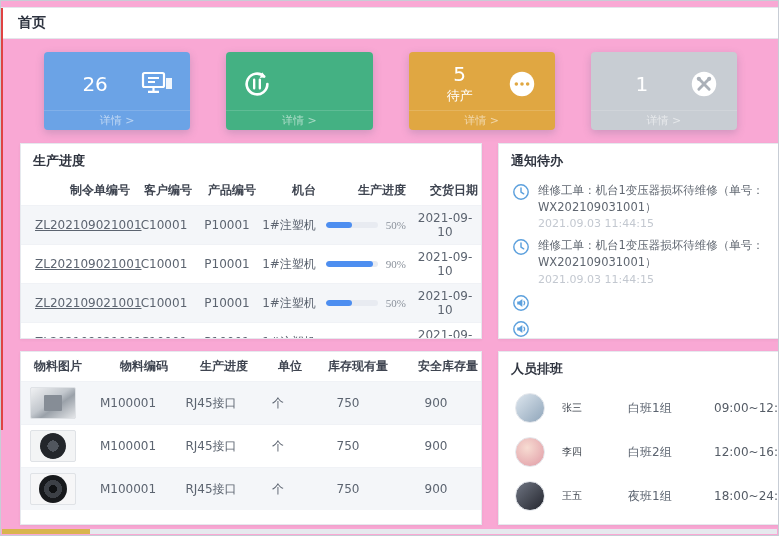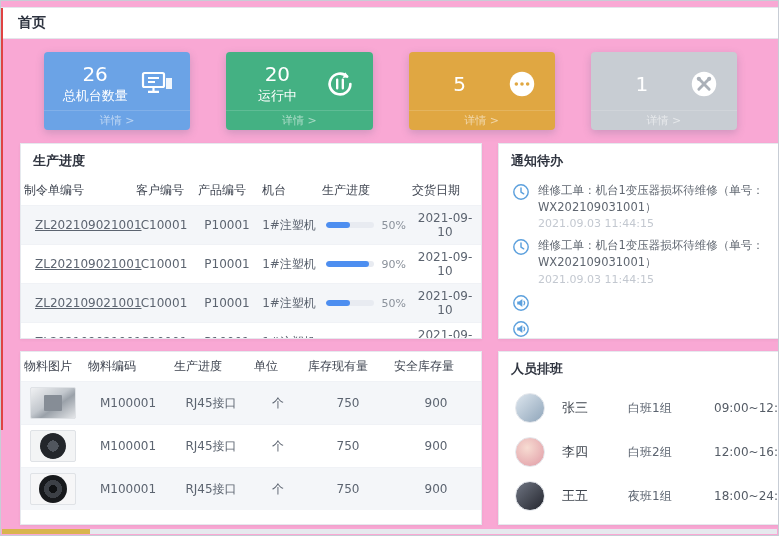--- a/index.html
+++ b/index.html
@@ -63,28 +63,28 @@
     background: #fff;
     border: 1px solid #e6e9ee;
     box-shadow: 0 1px 3px rgba(0,0,0,0.05);
     overflow: hidden;
   }
   .panel-title { font-size: 13px; font-weight: bold; color: #303540; padding: 8px 12px 6px; }
   .panel-production, .panel-notice { height: 196px; }
   .panel-inventory, .panel-schedule { height: 174px; }
 
   table.grid { width: 100%; border-collapse: collapse; table-layout: fixed; font-size: 12px; }
-  table.grid th { font-weight: normal; color: #3e4450; padding: 6px 3px; text-align: left; }
+  table.grid th { font-weight: bold; color: #3e4450; padding: 6px 3px; text-align: right; }
   table.grid td { padding: 5px 3px; text-align: center; color: #5c6470; }
   table.grid .cell-left, table.grid th.cell-left { text-align: left; padding-left: 14px; text-decoration: underline; }
   tbody tr { border-top: 1px solid #f0f2f6; }
   tbody tr:nth-child(odd) { background: #f4f6f9; }
   .production-grid td { padding: 6px 3px; }
 
-  .progress-wrap { display: flex; align-items: center; justify-content: center; padding-left: 4px; }
+  .progress-wrap { display: flex; align-items: center; justify-content: center; padding-left: 4px; font-family: Liberation Serif, serif; }
   .bar-track { width: 56px; height: 6px; border-radius: 3px; background: #e8ebf1; overflow: hidden; }
   .bar-fill { height: 100%; border-radius: 3px; background: var(--bar-color, #4d8ef0); }
   .pct { margin-left: 8px; font-size: 11px; color: #8a919b; }
 
   .photo {
     width: 46px; height: 32px; margin: 0 auto;
     border: 1px solid #dfe2e6; border-radius: 2px;
     background: #fff; position: relative; overflow: hidden;
   }
   .photo-rj45 { background: linear-gradient(145deg, #f0f1f3 0%, #c2c7cd 45%, #9aa1a9 60%, #e4e6e9 100%); }
@@ -97,21 +97,21 @@
   .notice-list { padding: 0 4px; }
   .notice-item { display: flex; gap: 8px; padding: 6px 9px 1px; cursor: pointer; }
   .notice-icon { flex: none; width: 18px; height: 18px; margin-top: 1px; }
   .notice-body { min-width: 0; }
   .notice-text { font-size: 11.5px; color: #5f6670; line-height: 1.45; }
   .notice-time { font-size: 11px; color: #c3c8d0; margin-top: 2px; }
 
   .person-list { padding: 2px 4px; }
   .person-row { display: flex; align-items: center; padding: 7px 12px; }
   .avatar { width: 30px; height: 30px; border-radius: 50%; flex: none; border: 1px solid #e4e7ec; }
-  .person-name { width: 66px; margin-left: 17px; color: #3f454e; font-size: 13px; }
+  .person-name { width: 66px; margin-left: 17px; color: #3f454e; font-size: 10px; }
   .person-shift { width: 86px; font-size: 12px; color: #5c6470; }
   .person-time { margin-left: auto; font-size: 12px; color: #555c66; }
 
   .bottom-scroll { position: absolute; left: 1px; right: 1px; bottom: 1px; height: 5px; background: #e6e9ee; display: flex; }
   .bottom-scroll .seg { width: 88px; height: 100%; background: var(--scroll-seg, #d9b44e); }
 </style>
 </head>
 <body>
 
 <div class="viewport">
@@ -122,55 +122,51 @@
   </header>
 
   <div class="content">
 
     <div class="cards">
 
       <div class="card" style="background: rgb(107, 163, 230);">
         <div class="card-main">
           <div class="card-stats">
             <div class="card-value">26</div>
-            <div class="card-label">总机台数量</div>
           </div>
           <div class="card-icon">
             <svg width="34" height="34" viewBox="0 0 34 34">
               <rect x="3" y="6" width="21" height="14" rx="1.5" fill="none" stroke="#fff" stroke-width="2.2"></rect>
               <path d="M8 11 h11 M8 15 h7" stroke="#fff" stroke-width="1.8" fill="none"></path>
               <path d="M13.5 20 v4 M8 24.8 h11" stroke="#fff" stroke-width="2.2" fill="none"></path>
               <rect x="26" y="11" width="6" height="11" fill="#fff" opacity="0.9"></rect>
             </svg>
           </div>
         </div>
         <div class="card-footer">详情 &gt;</div>
       </div>
 
       <div class="card" style="background: rgb(68, 177, 131);">
         <div class="card-main">
-          <div class="card-stats">
-            <div class="card-value">20</div>
-            <div class="card-label">运行中</div>
-          </div>
           <div class="card-icon">
             <svg width="32" height="32" viewBox="0 0 34 34">
               <path d="M28 17 a11 11 0 1 1 -3.4-7.9" fill="none" stroke="#fff" stroke-width="2.8" stroke-linecap="round"></path>
               <path d="M23 4.5 l2.2 5.2 -5.4 0.8 Z" fill="#fff"></path>
               <path d="M14 12.5 v9 M20 12.5 v9" stroke="#fff" stroke-width="2.5" stroke-linecap="round"></path>
             </svg>
           </div>
         </div>
         <div class="card-footer">详情 &gt;</div>
       </div>
 
       <div class="card" style="background: rgb(224, 167, 66);">
         <div class="card-main">
           <div class="card-stats">
             <div class="card-value">5</div>
+            <div class="card-label">待产</div>
           </div>
           <div class="card-icon">
             <svg width="32" height="32" viewBox="0 0 34 34">
               <circle cx="17" cy="17" r="13" fill="#fff"></circle>
               <circle cx="11" cy="17" r="1.9" fill="#e0a742"></circle>
               <circle cx="17" cy="17" r="1.9" fill="#e0a742"></circle>
               <circle cx="23" cy="17" r="1.9" fill="#e0a742"></circle>
             </svg>
           </div>
         </div>

